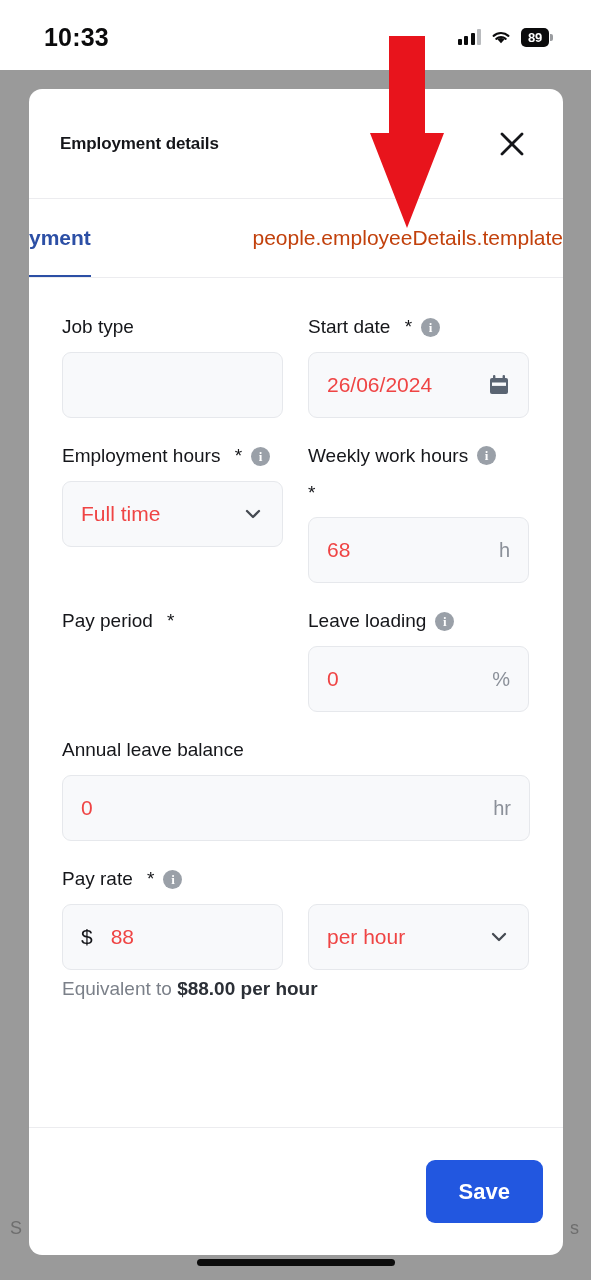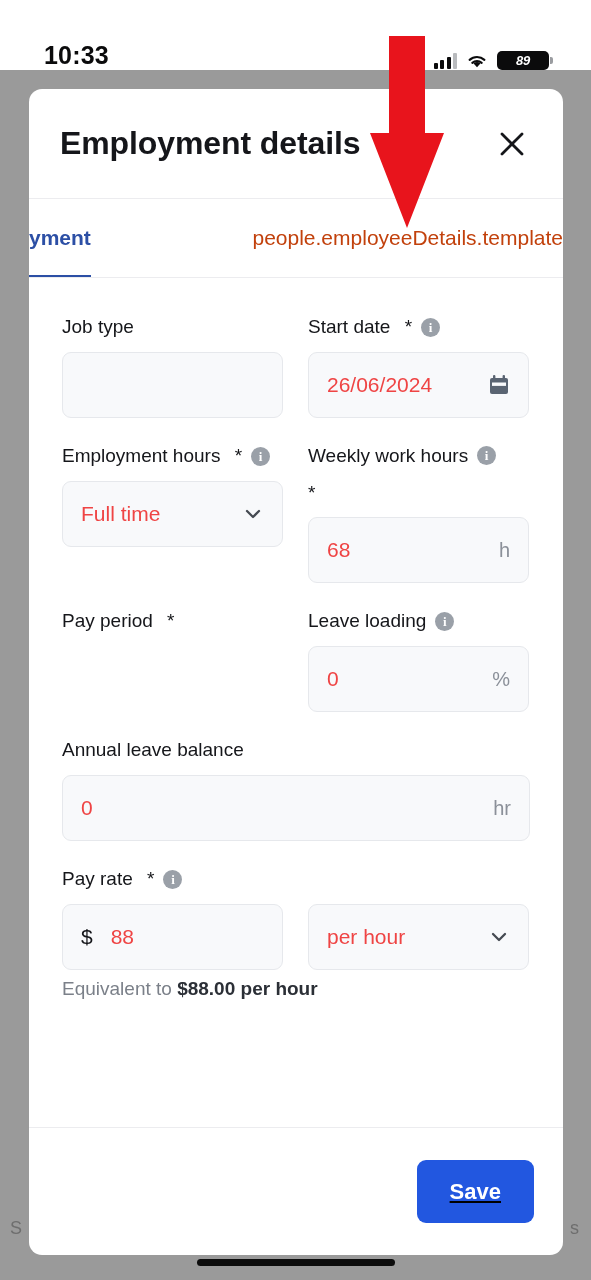--- a/index.html
+++ b/index.html
@@ -21,21 +21,21 @@
   }
 
   
   .statusbar {
     position: absolute;
     top: 0; left: 0;
     width: 591px;
     height: 70px;
     background: #ffffff;
     display: flex;
-    align-items: flex-end;
+    align-items: center;
     justify-content: space-between;
     padding: 0 42px 0 44px;
     z-index: 6;
   }
   .status-time {
     font-size: 25px;
     font-weight: 600;
     color: #0b0b0c;
     letter-spacing: 0.2px;
     padding-top: 4px;
@@ -48,24 +48,24 @@
   }
   .bars { display: flex; align-items: flex-end; gap: 2.5px; height: 16px; }
   .bars i { display: block; width: 4px; background: #0b0b0c; border-radius: 1px; }
   .bars i:nth-child(1) { height: 6px; }
   .bars i:nth-child(2) { height: 9px; }
   .bars i:nth-child(3) { height: 12px; }
   .bars i:nth-child(4) { height: 16px; background: #b9bbbe; }
 
   .battery {
     position: relative;
-    width: 52px; height: 19px;
+    width: 28px; height: 19px;
     background: #0b0b0c;
     border-radius: 5px;
-    display: flex; align-items: center; justify-content: center; font-style: italic;
+    display: flex; align-items: center; justify-content: center;
   }
   .battery span {
     color: #ffffff;
     font-size: 13px;
     font-weight: 700;
     letter-spacing: -0.2px;
   }
   .battery::after {
     content: "";
     position: absolute;
@@ -111,21 +111,21 @@
   .modal-header {
     height: 110px;
     flex: 0 0 110px;
     display: flex;
     align-items: center;
     justify-content: space-between;
     padding: 0 30px 0 31px;
     border-bottom: 1px solid #ececef;
   }
   .modal-title {
-    font-size: 32px;
+    font-size: 17px;
     font-weight: 700;
     color: #15161a;
     letter-spacing: -0.1px;
     text-align: center;
   }
   .close-btn {
     width: 42px; height: 42px;
     display: flex; align-items: center; justify-content: center;
     background: transparent;
     border: none;
@@ -263,22 +263,21 @@
     margin-top: 8px;
   }
 
   
   .modal-footer {
     flex: 0 0 128px;
     border-top: 1px solid #ececef;
     display: flex;
     align-items: center;
     justify-content: flex-end;
-    padding: 0 29px;
-    text-decoration: underline;
+    padding: 0 20px;
   }
   .save-btn {
     background: #2257e0;
     color: #ffffff;
     border: none;
     border-radius: 9px;
     font-size: 22px;
     font-weight: 600;
     padding: 0 33px;
     height: 63px;

